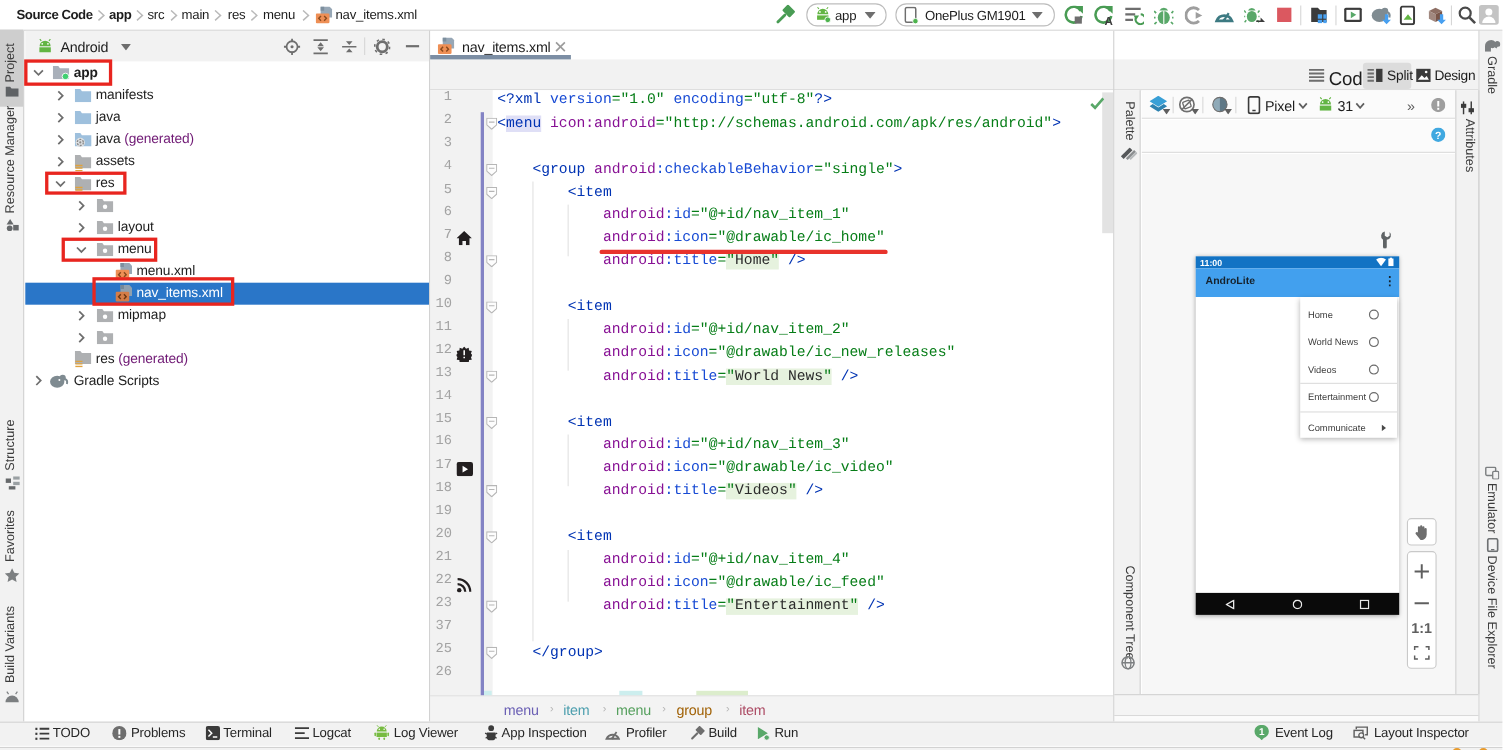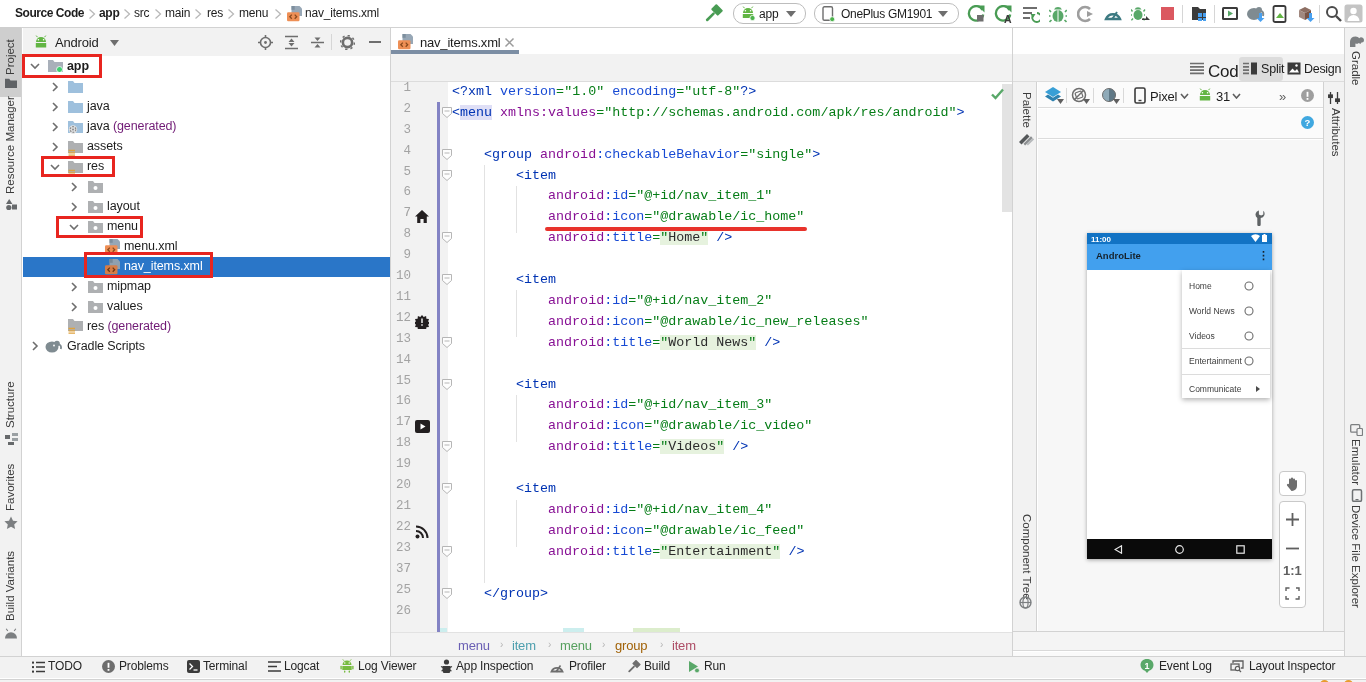--- a/index.html
+++ b/index.html
@@ -268,20 +268,21 @@
       <circle cx="11.5" cy="10.5" r="3" fill="#3fcf70" stroke="#fff" stroke-width="0.8"></circle>
     </svg>
 <div class="trow" style="top:56px;left:67px;font-weight:bold">app</div>
 
 <svg class="icon" style="left:50px;top:82px" width="10" height="10" viewBox="0 0 10 10">
       <path fill="none" stroke="#6e6e6e" stroke-width="1.6" d="M3 1 l4 4 -4 4"></path>
     </svg>
 <svg class="icon" style="left:68px;top:80px" width="15" height="13" viewBox="0 0 15 13">
       <path fill="#9ec0dd" d="M0 1 h5 l1.5 2 H15 v10 H0 z"></path>
     </svg>
+<div class="trow" style="top:76px;left:87px">manifests</div>
 
 <svg class="icon" style="left:50px;top:102px" width="10" height="10" viewBox="0 0 10 10">
       <path fill="none" stroke="#6e6e6e" stroke-width="1.6" d="M3 1 l4 4 -4 4"></path>
     </svg>
 <svg class="icon" style="left:68px;top:100px" width="15" height="13" viewBox="0 0 15 13">
       <path fill="#9ec0dd" d="M0 1 h5 l1.5 2 H15 v10 H0 z"></path>
     </svg>
 <div class="trow" style="top:96px;left:87px">java</div>
 
 <svg class="icon" style="left:50px;top:122px" width="10" height="10" viewBox="0 0 10 10">
@@ -368,21 +369,20 @@
     </svg>
 <div class="trow" style="top:276px;left:107px">mipmap</div>
 
 <svg class="icon" style="left:69px;top:302px" width="10" height="10" viewBox="0 0 10 10">
       <path fill="none" stroke="#6e6e6e" stroke-width="1.6" d="M3 1 l4 4 -4 4"></path>
     </svg>
 <svg class="icon" style="left:88px;top:300px" width="15" height="13" viewBox="0 0 15 13">
       <path fill="#aeb0b2" d="M0 1 h5 l1.5 2 H15 v10 H0 z"></path>
       <circle cx="7.5" cy="8" r="2" fill="#fff"></circle>
     </svg>
-<div class="trow" style="top:296px;left:107px">values</div>
 
 <svg class="icon" style="left:68px;top:318px" width="15" height="16" viewBox="0 0 15 16">
       <path fill="#aeb0b2" d="M0 1 h5 l1.5 2 H15 v10 H0 z"></path>
       <g stroke="#e0a23e" stroke-width="1.3">
         <path d="M0.5 10.5 h6.5 M0.5 12.8 h6.5 M0.5 15.1 h6.5"></path>
       </g>
     </svg>
 <div class="trow" style="top:316px;left:87px">res <span class="gen">(generated)</span></div>
 
 <svg class="icon" style="left:30px;top:341px" width="10" height="10" viewBox="0 0 10 10">
@@ -531,21 +531,21 @@
       <path stroke="#b6b6b6" d="M2.5 4 h5"></path>
     </svg>
 
 <div class="abs" style="left:484px;top:165px;width:1px;height:418px;background:#e2e2e2"></div>
 <div class="abs" style="left:516px;top:186px;width:1px;height:47px;background:#e2e2e2"></div>
 <div class="abs" style="left:516px;top:290px;width:1px;height:47px;background:#e2e2e2"></div>
 <div class="abs" style="left:516px;top:395px;width:1px;height:47px;background:#e2e2e2"></div>
 <div class="abs" style="left:516px;top:500px;width:1px;height:47px;background:#e2e2e2"></div>
 
 <div class="cl" style="top:81px"><span class="t">&lt;?xml</span><span class="a"> version</span><span class="v">=</span><span class="v">"1.0"</span><span class="a"> encoding</span><span class="v">=</span><span class="v">"utf-8"</span><span class="t">?&gt;</span></div>
-<div class="cl" style="top:102px"><span class="t">&lt;<span class="hlt">menu</span></span><span class="n"> xmlns:values</span><span class="v">=</span><span class="v">"http://schemas.android.com/apk/res/android"</span><span class="t">&gt;</span></div>
+<div class="cl" style="top:102px"><span class="t">&lt;<span class="hlt">menu</span></span><span class="n"> icon:android</span><span class="v">=</span><span class="v">"http://schemas.android.com/apk/res/android"</span><span class="t">&gt;</span></div>
 <div class="cl" style="top:144px">    <span class="t">&lt;group</span><span class="n"> android</span><span class="a">:checkableBehavior</span><span class="v">=</span><span class="v">"single"</span><span class="t">&gt;</span></div>
 <div class="cl" style="top:165px">        <span class="t">&lt;item</span></div>
 <div class="cl" style="top:185px">            <span class="n">android</span><span class="a">:id</span><span class="v">=</span><span class="v">"@+id/nav_item_1"</span></div>
 <div class="cl" style="top:206px">            <span class="n">android</span><span class="a">:icon</span><span class="v">=</span><span class="v">"@drawable/ic_home"</span></div>
 <div class="cl" style="top:227px">            <span class="n">android</span><span class="a">:title</span><span class="v">=</span><span class="hlv"><span class="v">"</span><span class="s">Home</span><span class="v">"</span></span> <span class="t">/&gt;</span></div>
 <div class="cl" style="top:269px">        <span class="t">&lt;item</span></div>
 <div class="cl" style="top:290px">            <span class="n">android</span><span class="a">:id</span><span class="v">=</span><span class="v">"@+id/nav_item_2"</span></div>
 <div class="cl" style="top:311px">            <span class="n">android</span><span class="a">:icon</span><span class="v">=</span><span class="v">"@drawable/ic_new_releases"</span></div>
 <div class="cl" style="top:332px">            <span class="n">android</span><span class="a">:title</span><span class="v">=</span><span class="hlv"><span class="v">"</span><span class="s">World News</span><span class="v">"</span></span> <span class="t">/&gt;</span></div>
 <div class="cl" style="top:374px">        <span class="t">&lt;item</span></div>

